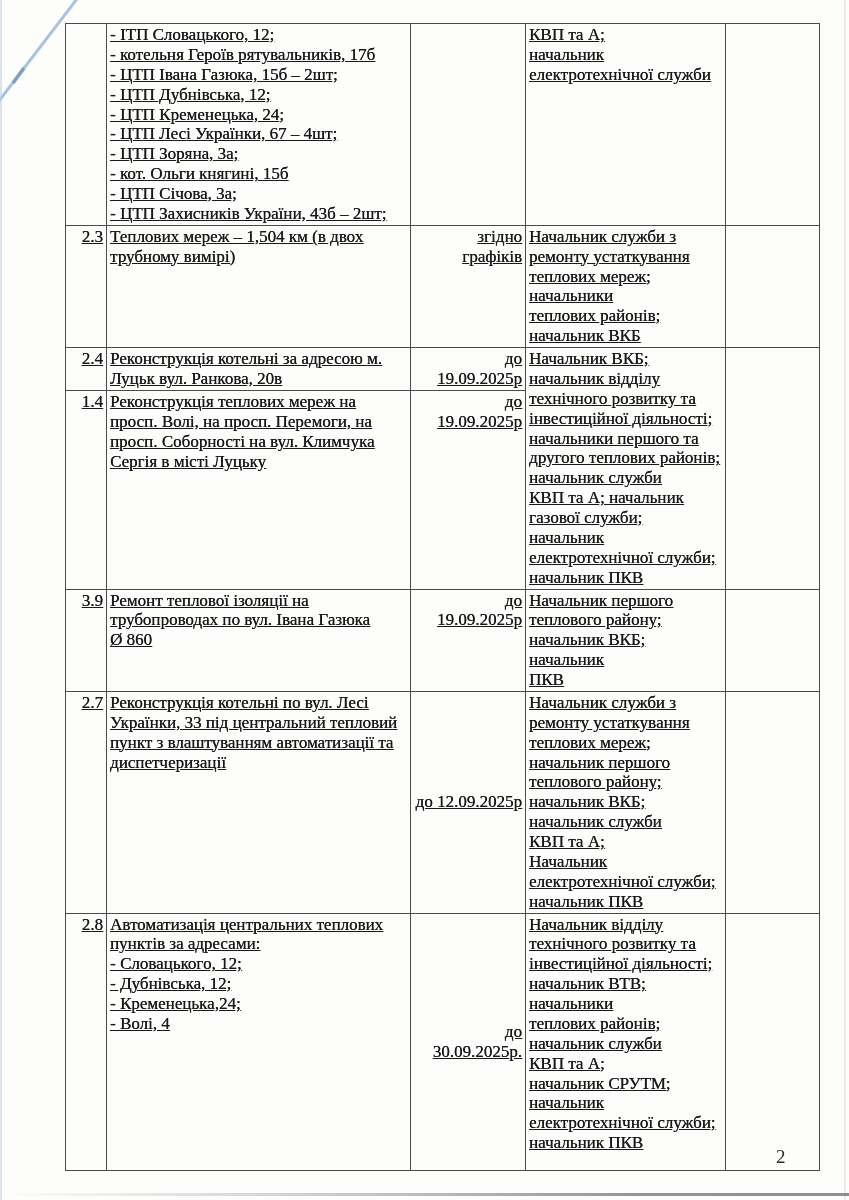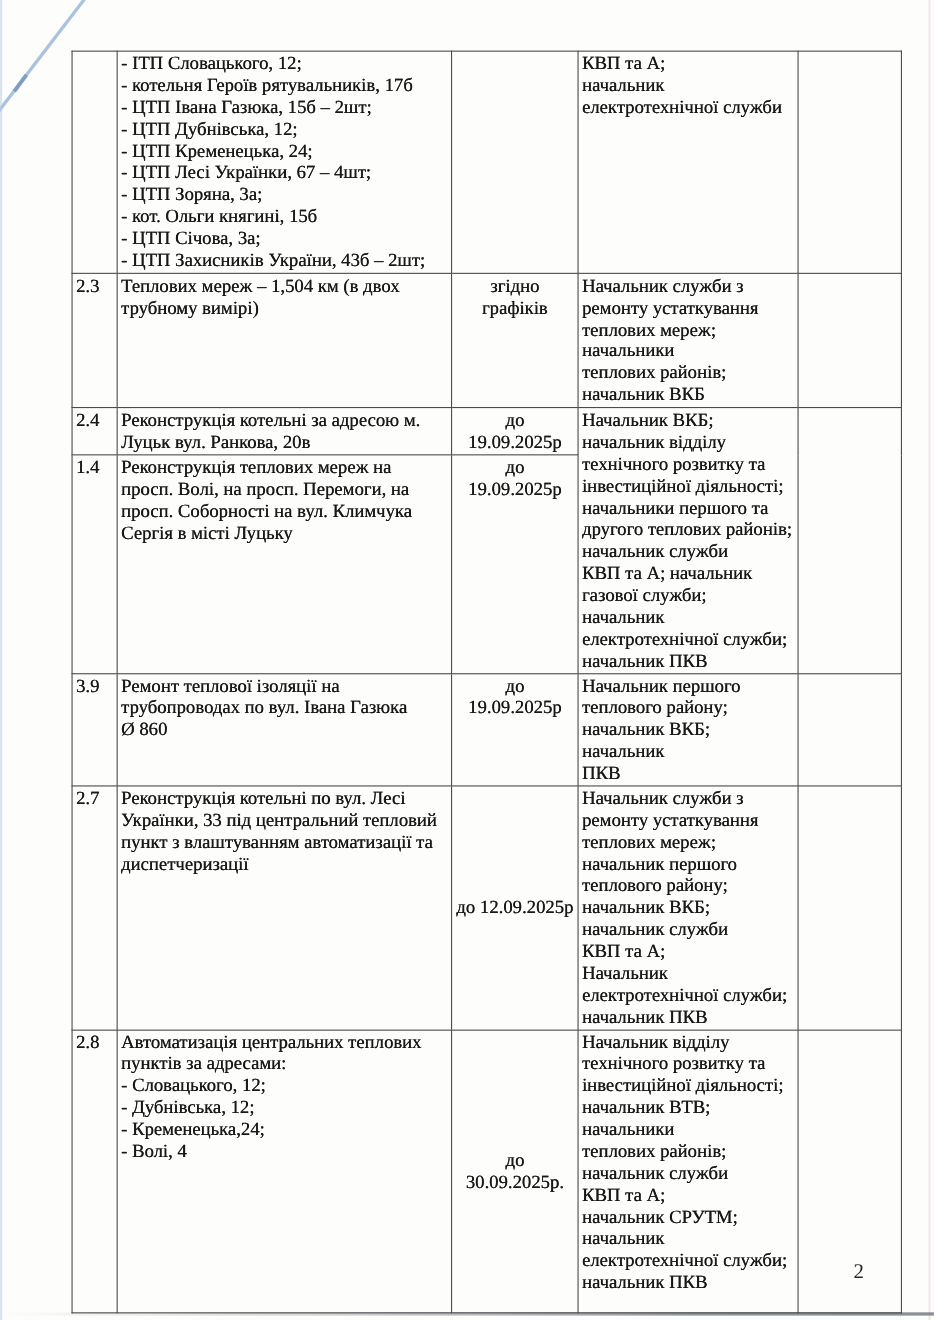--- a/index.html
+++ b/index.html
@@ -2,33 +2,33 @@
 <html><head>
 <meta charset="utf-8">
 <style>
   html,body { margin:0; padding:0; background:#e9e9e9; }
   .page {
     position:relative; width:849px; height:1200px;
     background:#fdfdfc; overflow:hidden;
     font-family:"Liberation Serif", serif; color:#191919;
   }
   table.doc {
-    position:absolute; left:65px; top:46px; width:754px;
-    border-collapse:collapse; table-layout:fixed;
+    position:absolute; left:65px; top:23px; width:754px;
+    border-collapse:collapse; table-layout:fixed;text-decoration:underline;
   }
   table.doc td {
     border:1.6px solid #4b4b4b;
     vertical-align:top;
     font-size:17px; line-height:1.17;
     padding:1px 3px;
     text-shadow:0.25px 0 0 currentColor;
   }
-  td.num  { text-align:left; padding-top:3px; }
+  td.num  { text-align:right; padding-top:3px; }
   td.desc { padding:3px 4px 2px 8px; white-space:pre-line; }
-  td.deadline { text-align:center; white-space:pre-line; padding-top:3px; }
+  td.deadline { text-align:right; white-space:pre-line; padding-top:3px; }
   td.deadline.mid { vertical-align:middle; }
   td.resp { text-align:left; white-space:pre-line; padding:2px 2px; }
   td.extra { }
   
   .edge-left  { position:absolute; left:0; top:0; bottom:0; width:2px;
                 background:rgba(186,203,224,0.5); }
   .edge-right { position:absolute; right:3px; top:0; bottom:0; width:2px;
                 background:rgba(233,209,209,0.45); }
   .edge-bottom{ position:absolute; left:0; right:0; bottom:4px; height:3px;
                 background:linear-gradient(to right,

